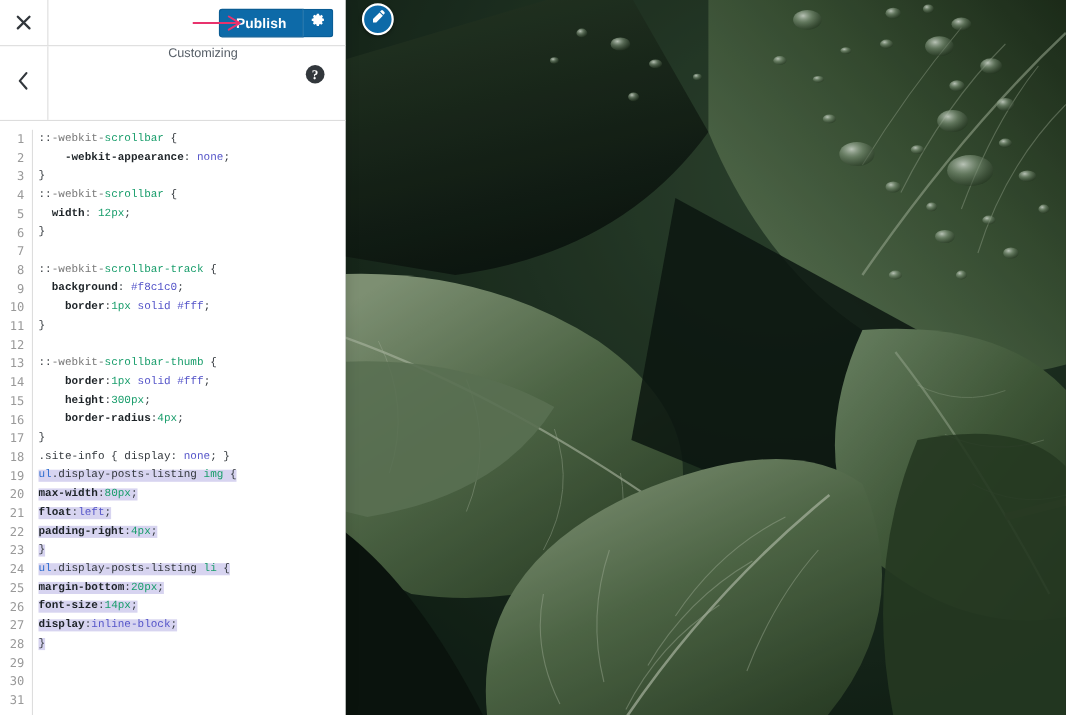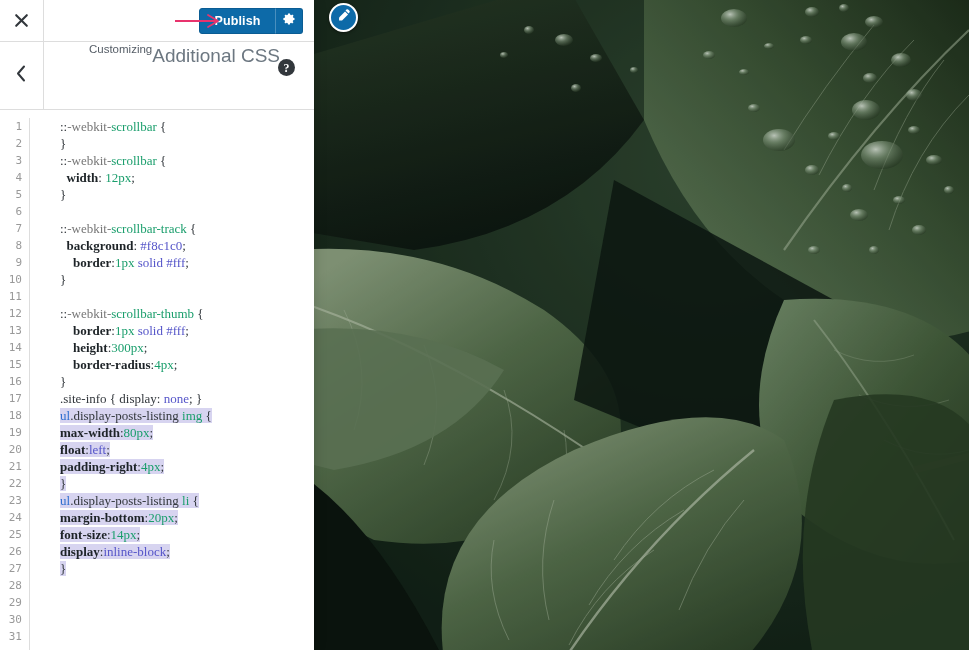--- a/index.html
+++ b/index.html
@@ -58,22 +58,22 @@
             font-family:"Liberation Serif", serif; line-height:1; }
 
   
   .cz-editor{ flex:1; background:#fff; position:relative; overflow:hidden;
               display:flex; padding-top:8px; }
   .gutter{ width:30px; flex:0 0 30px; text-align:right; padding-right:7px;
            border-right:1px solid #ddd; background:#fff; }
   .gutter div{ font-family:"DejaVu Sans Mono", monospace; font-size:11px;
                line-height:17px; color:#999; height:17px; }
   .code{ flex:1; padding-left:5px; overflow:hidden; }
-  .code .ln{ font-family:Liberation Serif, serif; font-size:13px;
-             line-height:17px; height:17px; white-space:pre; color:#32373c;margin-left:25px; }
+  .code .ln{ font-family:Liberation Mono, monospace; font-size:10px;
+             line-height:17px; height:17px; white-space:pre; color:#32373c; }
   .sel{ background:#d7d4f0; }
 
   
   .t-gray { color:#777; }
   .t-tag  { color:#1a9e6c; }
   .t-prop { color:#1d2327; font-weight:700; }
   .t-val  { color:#5555c9; }
   .t-num  { color:#1a9e6c; }
   .t-hex  { color:#5555c9; }
   .t-el   { color:#2f6fd0; }
@@ -129,21 +129,20 @@
     <div class="cz-header">
       <div class="cz-back">
         <span>
           <svg width="13" height="17" viewBox="0 0 13 17">
             <path d="M9 1.5 L3 8.5 L9 15.5" stroke="#32373c" stroke-width="2" fill="none" stroke-linecap="round" stroke-linejoin="round"></path>
           </svg>
         </span>
       </div>
       <div class="cz-titles">
         <div class="cz-eyebrow">Customizing</div>
-        <div class="cz-title">Additional CSS</div>
         <div class="cz-help">?</div>
       </div>
     </div>
 
     <div class="cz-editor">
       <div class="gutter" id="gutter">
           <div>1</div>
           <div>2</div>
           <div>3</div>
           <div>4</div>
@@ -170,20 +169,21 @@
           <div>25</div>
           <div>26</div>
           <div>27</div>
           <div>28</div>
           <div>29</div>
           <div>30</div>
           <div>31</div>
         </div>
       <div class="code" id="code">
           <div class="ln"><span class="t-punct">::</span><span class="t-gray">-webkit-</span><span class="t-tag">scrollbar</span> {</div>
+          <div class="ln">    <span class="t-prop">-webkit-appearance</span>: <span class="t-val">none</span>;</div>
           <div class="ln">}</div>
           <div class="ln"><span class="t-punct">::</span><span class="t-gray">-webkit-</span><span class="t-tag">scrollbar</span> {</div>
           <div class="ln">  <span class="t-prop">width</span>: <span class="t-num">12px</span>;</div>
           <div class="ln">}</div>
           <div class="ln">&nbsp;</div>
           <div class="ln"><span class="t-punct">::</span><span class="t-gray">-webkit-</span><span class="t-tag">scrollbar-track</span> {</div>
           <div class="ln">  <span class="t-prop">background</span>: <span class="t-hex">#f8c1c0</span>;</div>
           <div class="ln">    <span class="t-prop">border</span>:<span class="t-num">1px</span> <span class="t-val">solid</span> <span class="t-hex">#fff</span>;</div>
           <div class="ln">}</div>
           <div class="ln">&nbsp;</div>

